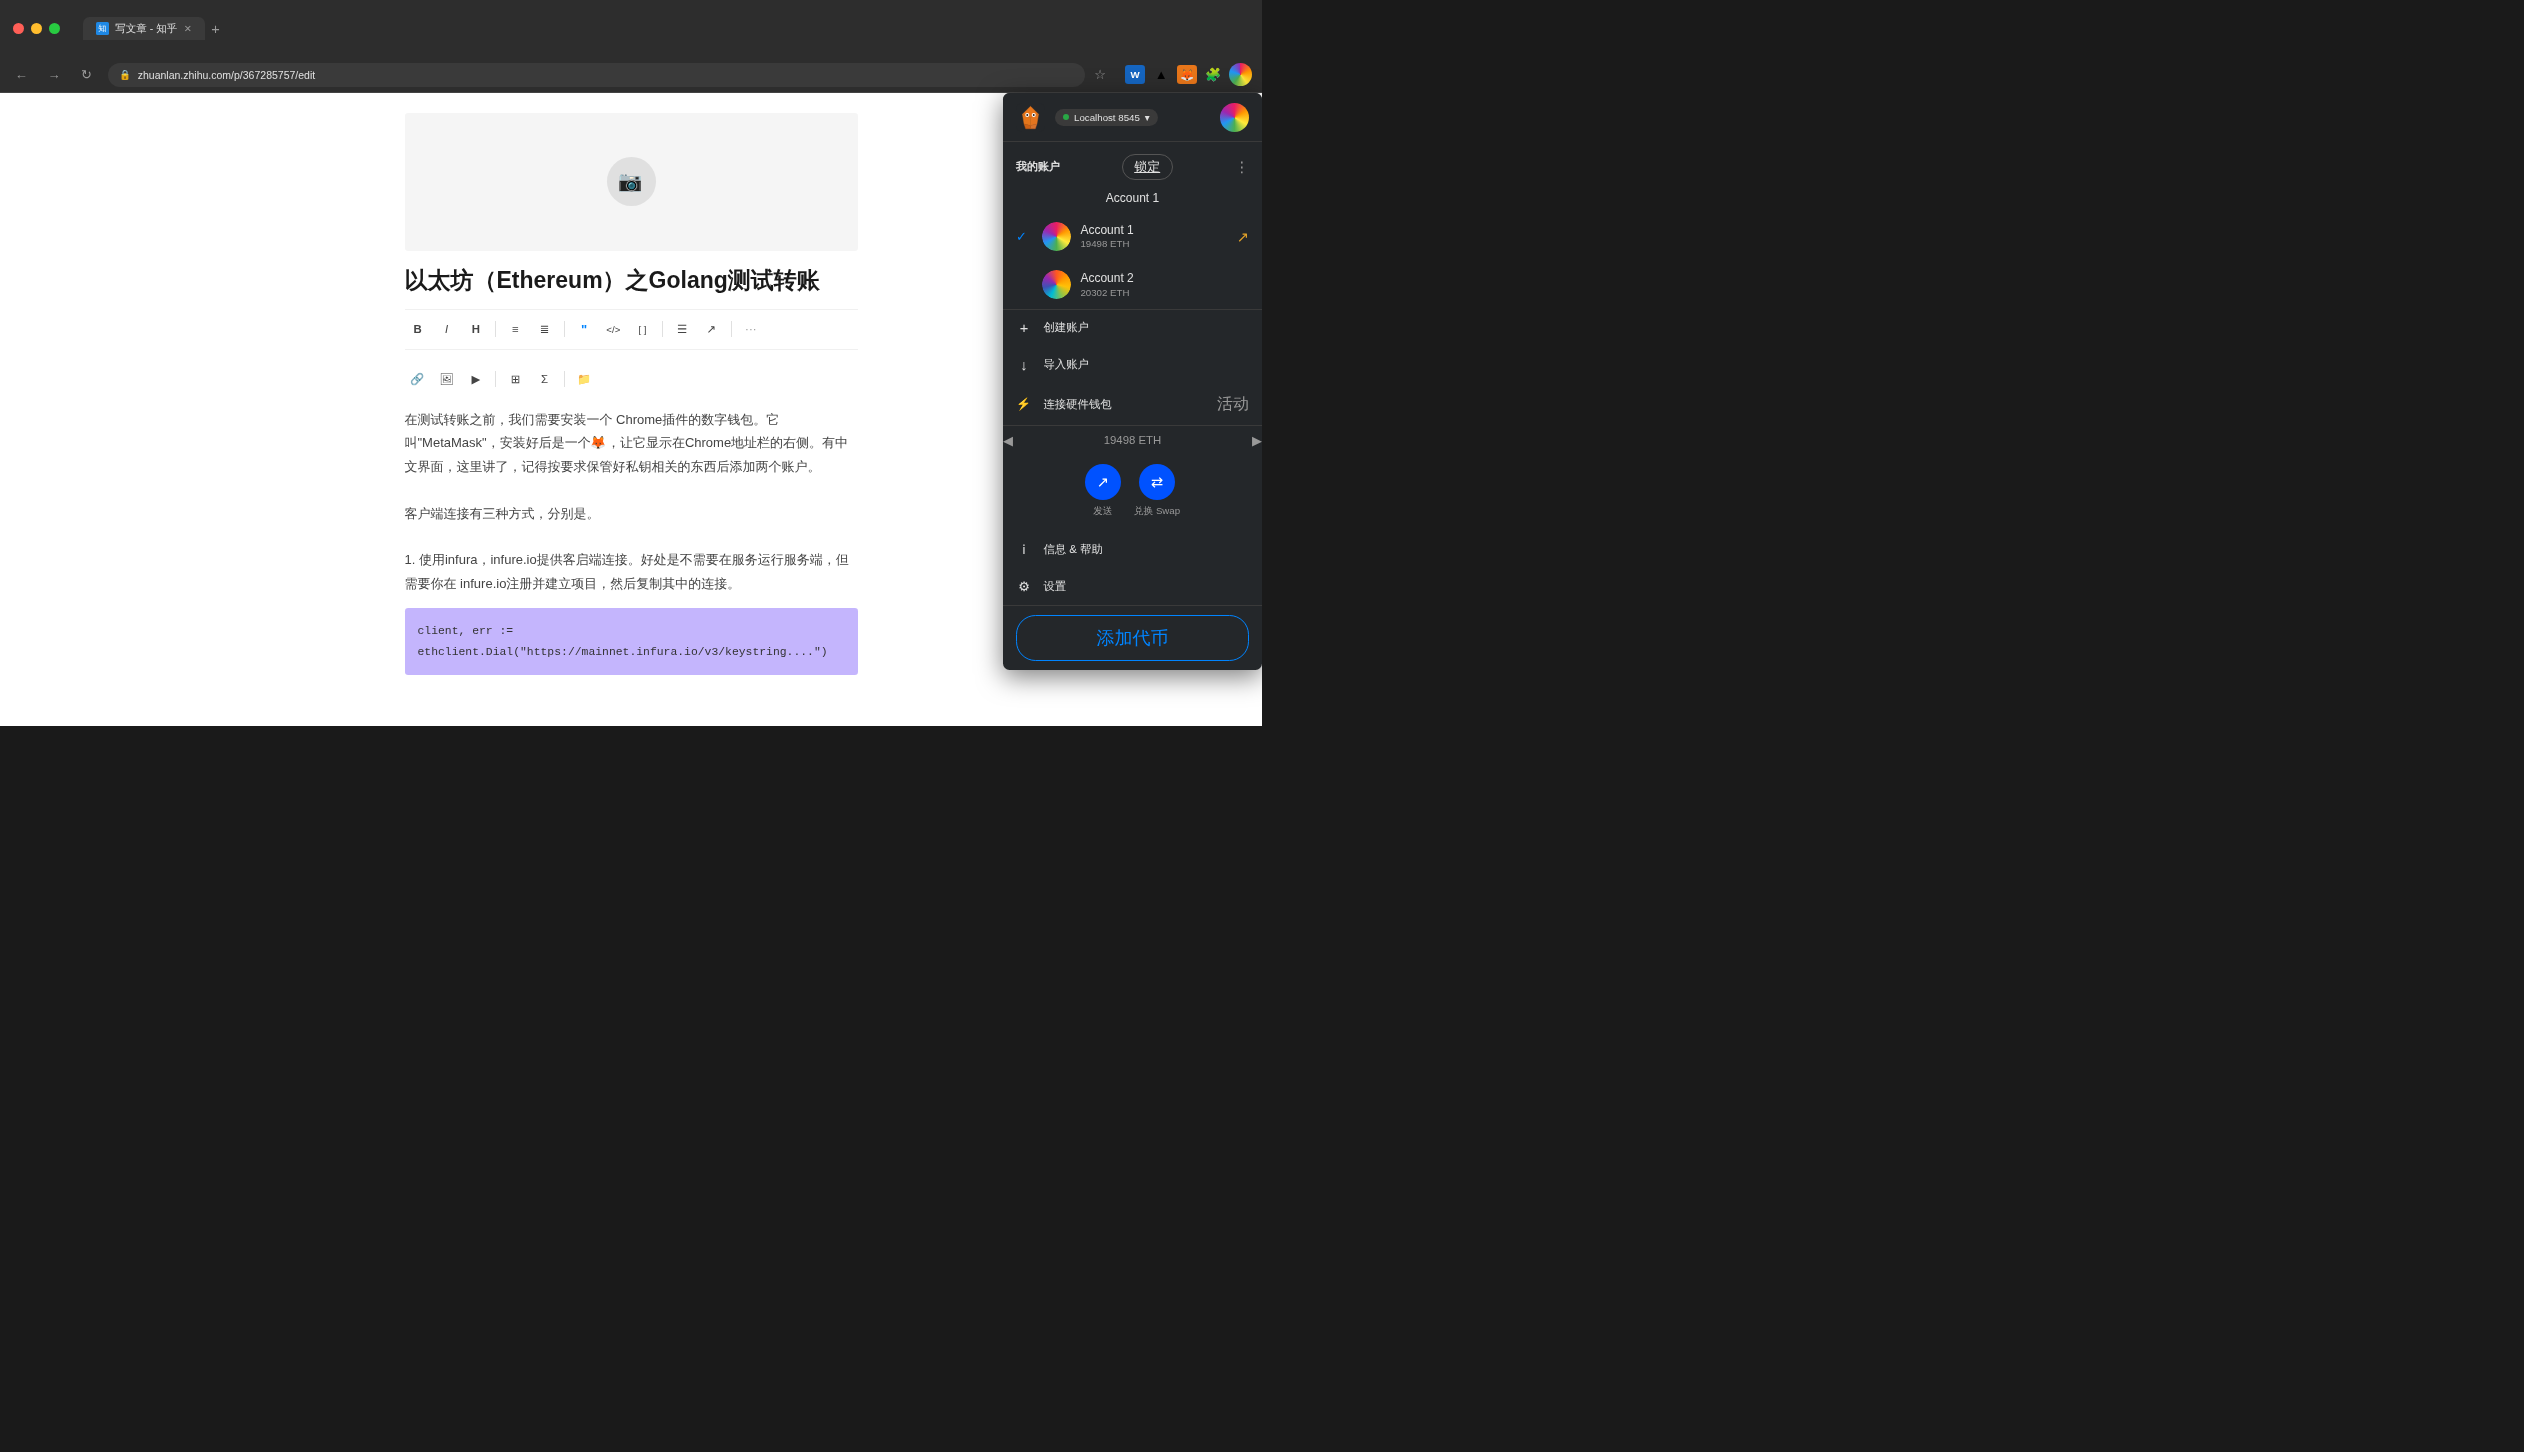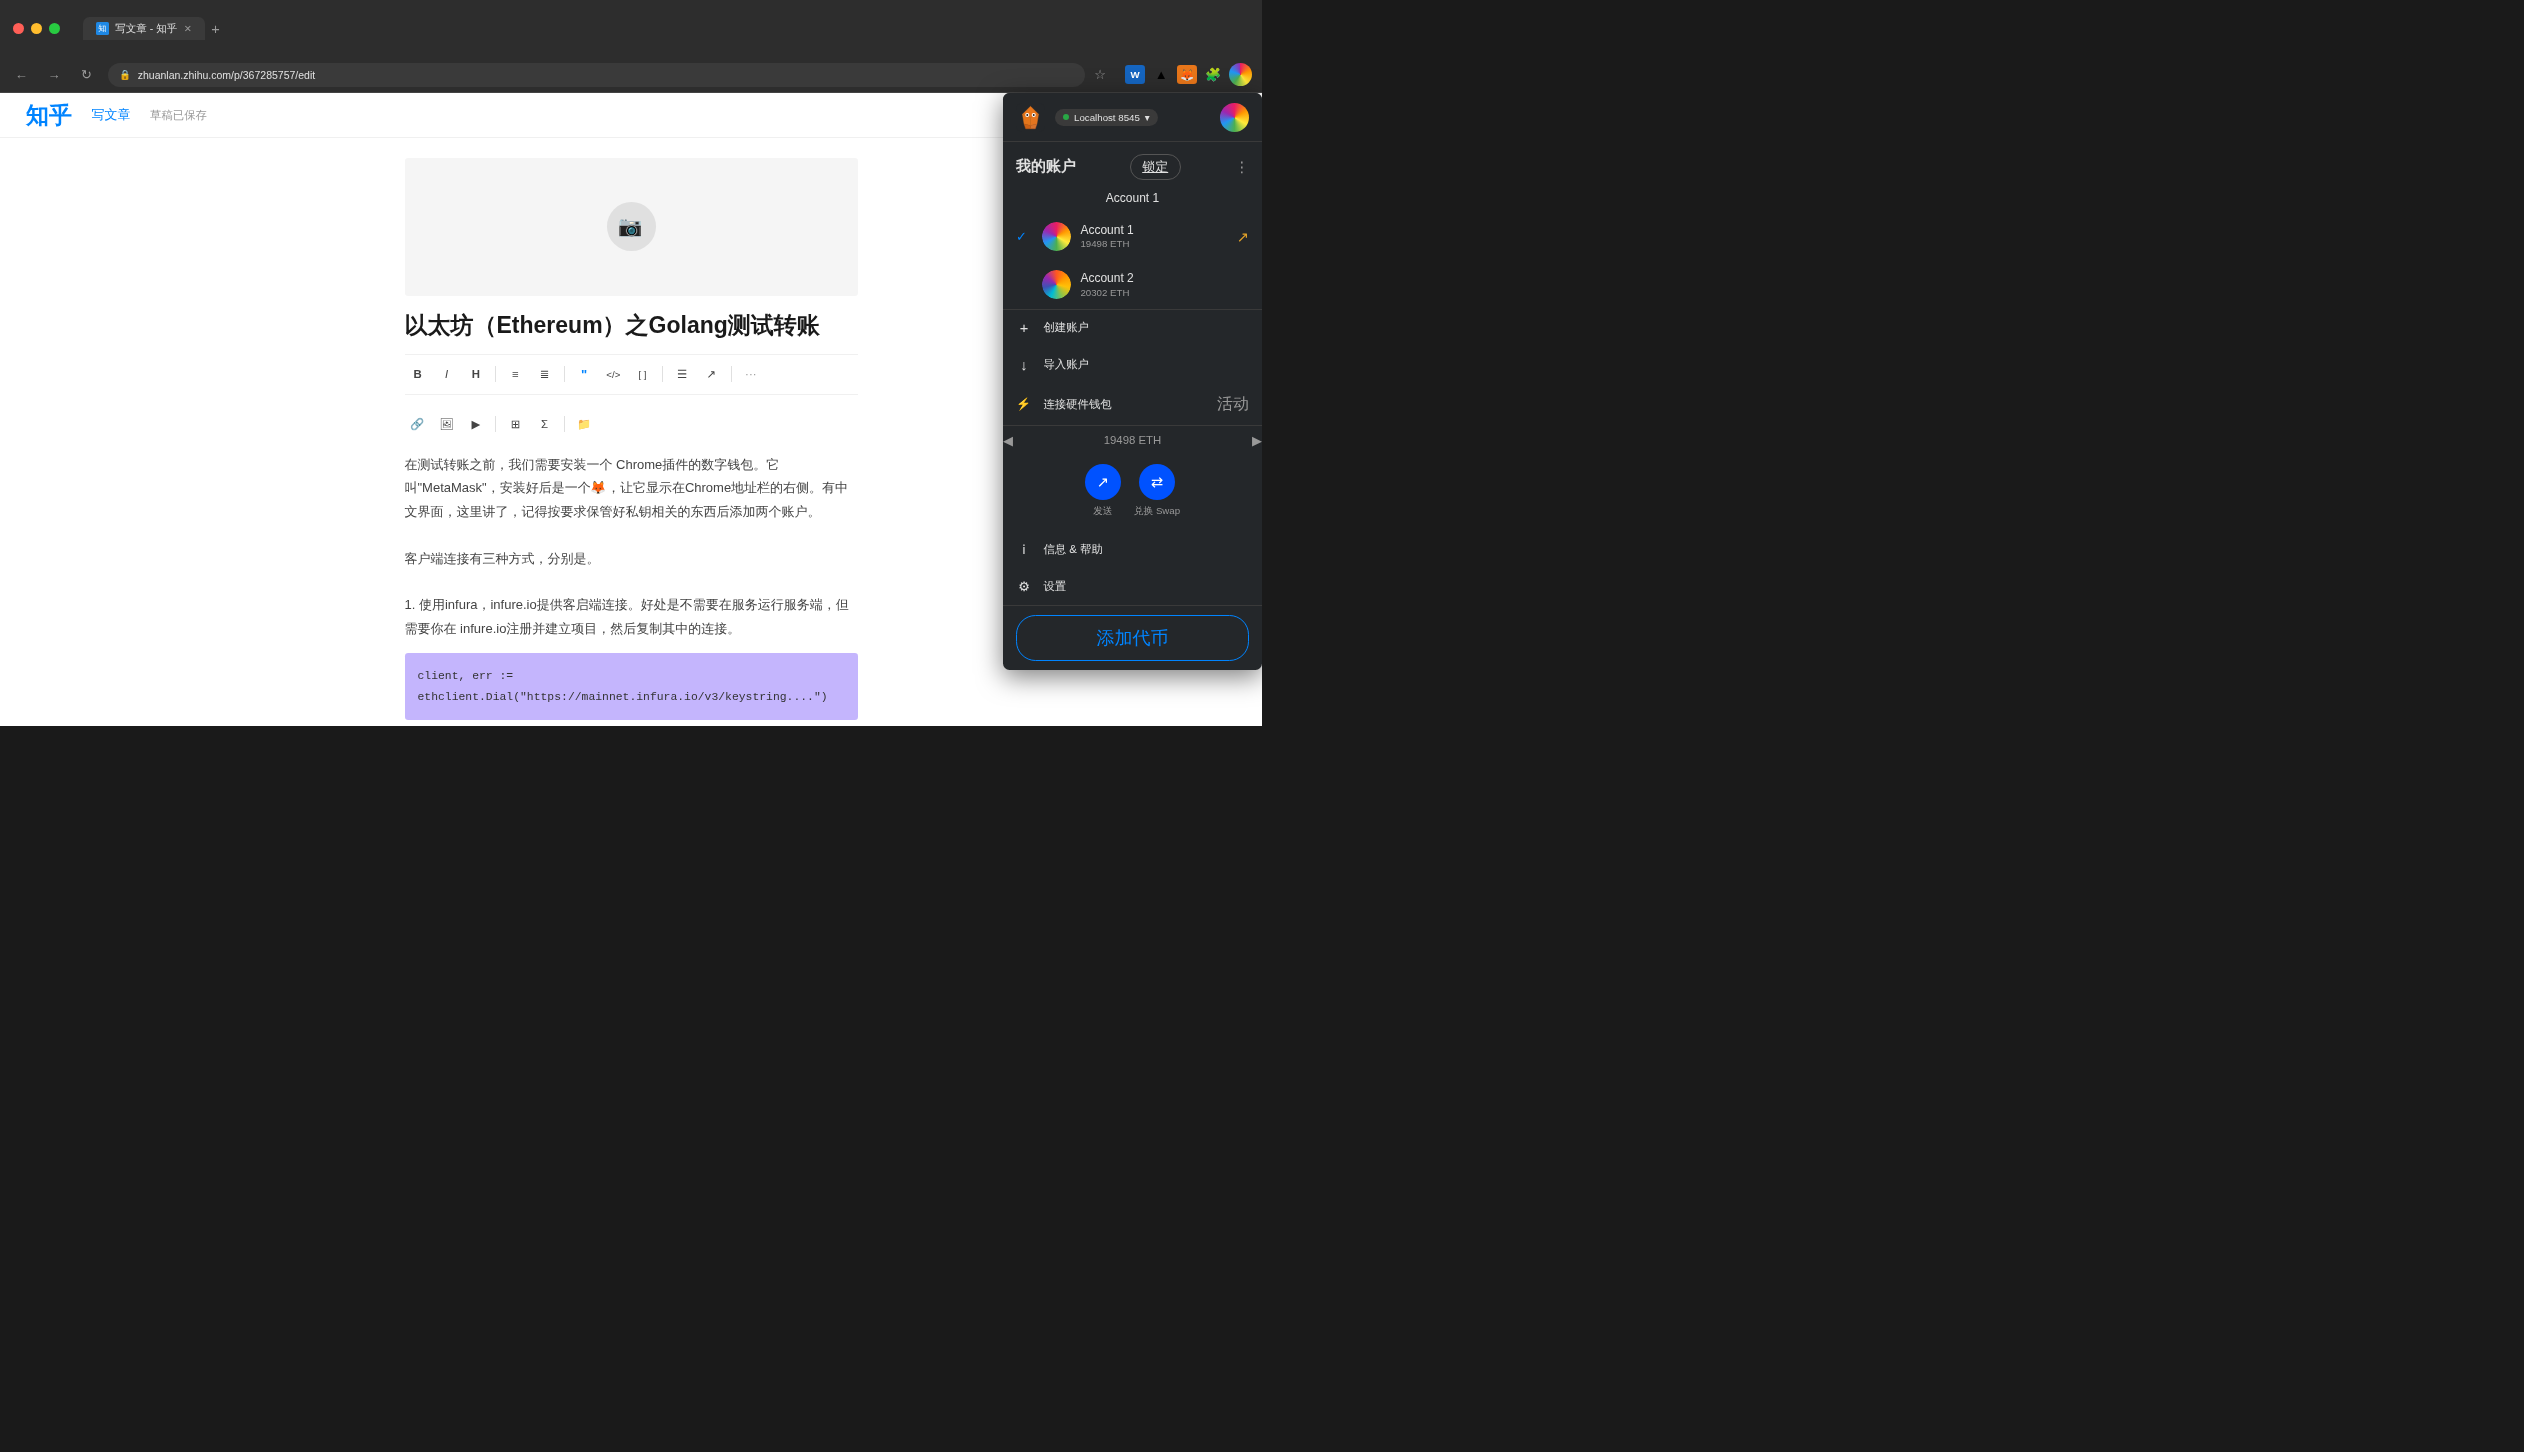--- a/index.html
+++ b/index.html
@@ -322,21 +322,21 @@
     }
 
     .mm-accounts-header {
       display: flex;
       align-items: center;
       justify-content: space-between;
       padding: 11.4px 13px 8px 13px;
       background: #24272a;
     }
     .mm-accounts-title {
-      font-size: 15px;
+      font-size: 11px;
       font-weight: 600;
       color: #e0e0e0;
     }
     .mm-lock-btn {
       background: transparent;
       border: 0.8px solid #555;
       border-radius: 13px;
       padding: 3.2px 11.4px;
       color: #e0e0e0;
       font-size: 13px;
@@ -538,31 +538,20 @@
     <div class="ext-icon" style="color:#999; font-size:13px;">🧩</div>
 
     <div class="ext-icon" style="background: conic-gradient(#e91e63, #ff9800, #ffeb3b, #4caf50, #2196f3, #9c27b0); border-radius:50%; width:23px; height:23px;"></div>
   </div>
 </div>
 
 <div class="main-content">
 
   <div class="zhihu-editor">
 
-    <div class="zhihu-header">
-      <span class="zhihu-logo">知乎</span>
-      <span class="zhihu-nav-item active">写文章</span>
-      <span class="zhihu-saved">草稿已保存</span>
-      <div class="zhihu-header-right">
-        <span class="zhihu-invite-btn">
-          <span>≡</span>
-          <span>邀请预览</span>
-        </span>
-      </div>
-    </div>
 
     <div class="editor-area">
 
       <div class="cover-placeholder">
         <div class="cover-placeholder-inner">📷</div>
       </div>
 
       <div class="article-title">以太坊（Ethereum）之Golang测试转账</div>
 
       <div class="toolbar">

